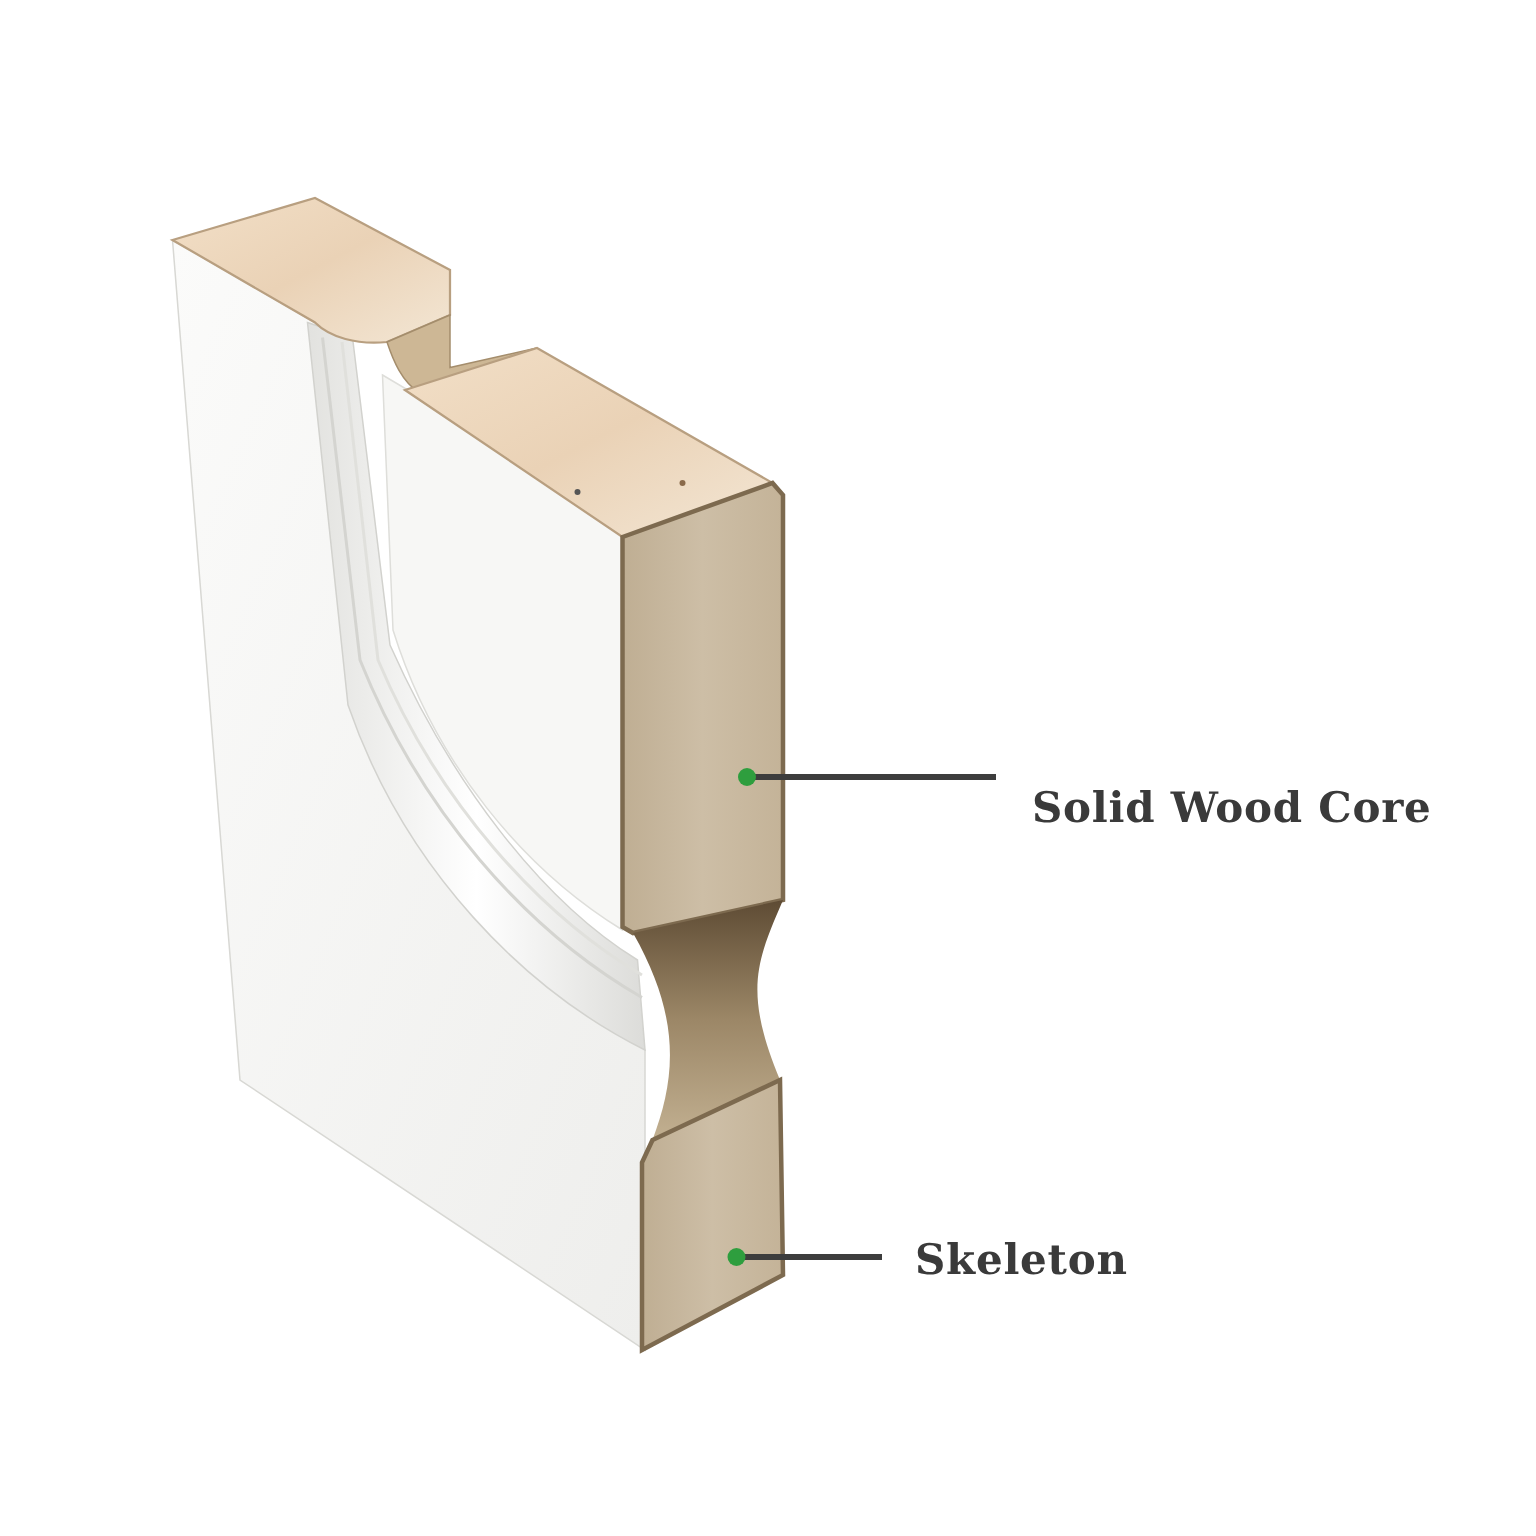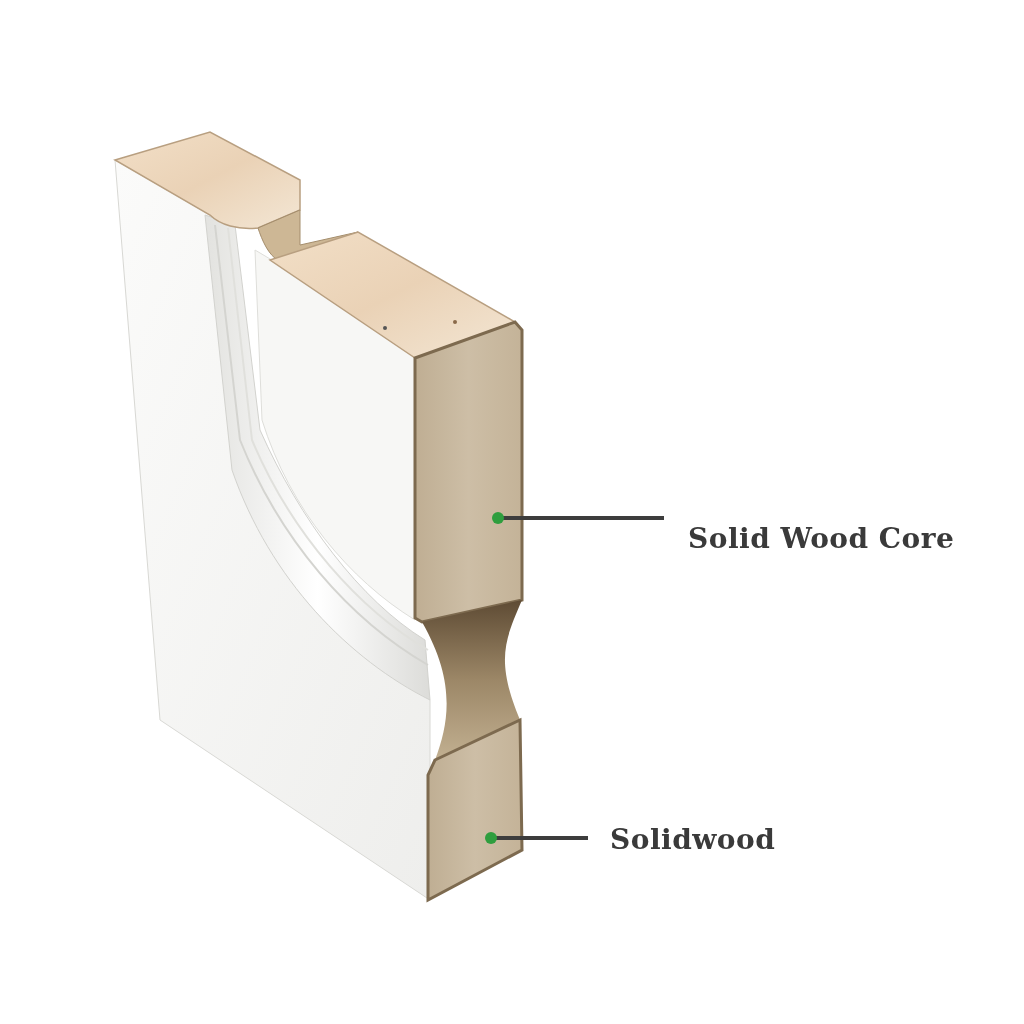--- a/index.html
+++ b/index.html
@@ -74,14 +74,14 @@
 
   <line x1="491" y1="838" x2="588" y2="838" stroke="#3d3d3d" stroke-width="4"></line>
   <circle cx="491" cy="838" r="6" fill="#2e9e3e"></circle>
 </svg>
 
 <div class="label" style="left:688px; top:521px;">
   <span>Solid Wood Core</span>
 </div>
 
 <div class="label" style="left:610px; top:816px;">
-  <div style="margin-top:6px;">Solidwood</div>
+  <div style="margin-top:6px;">Skeleton</div>
 </div>
 
 </body></html>

